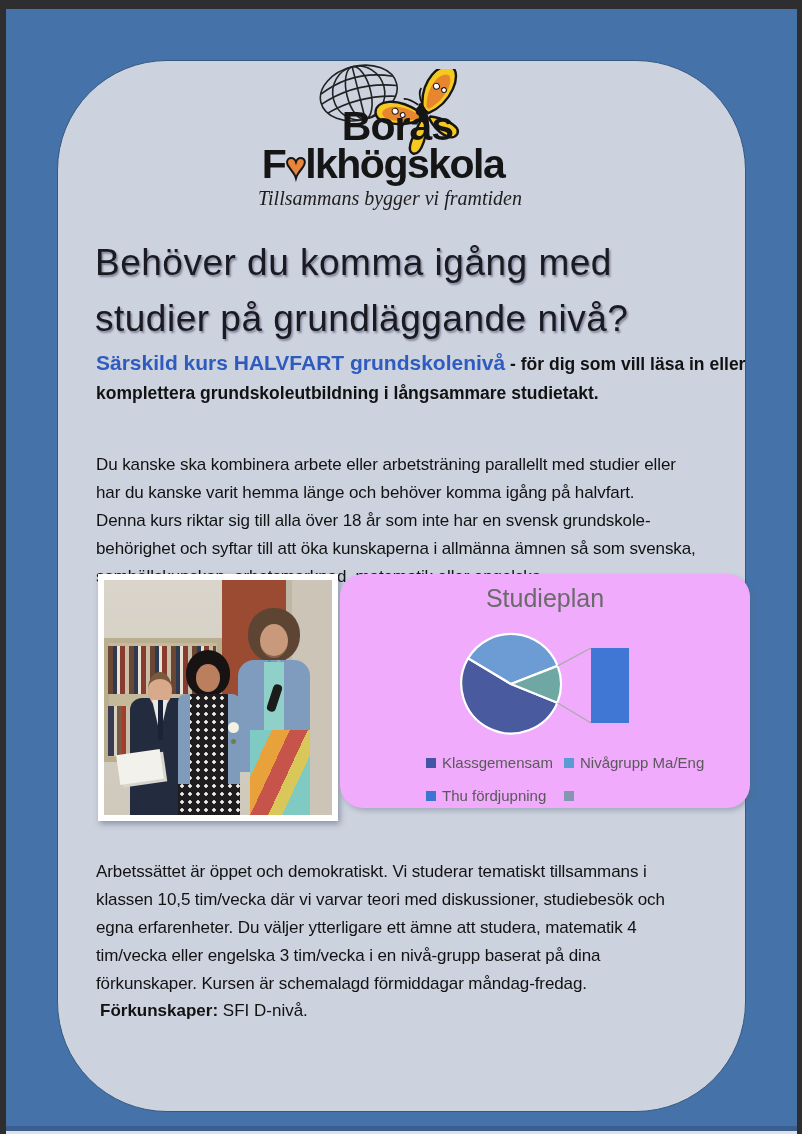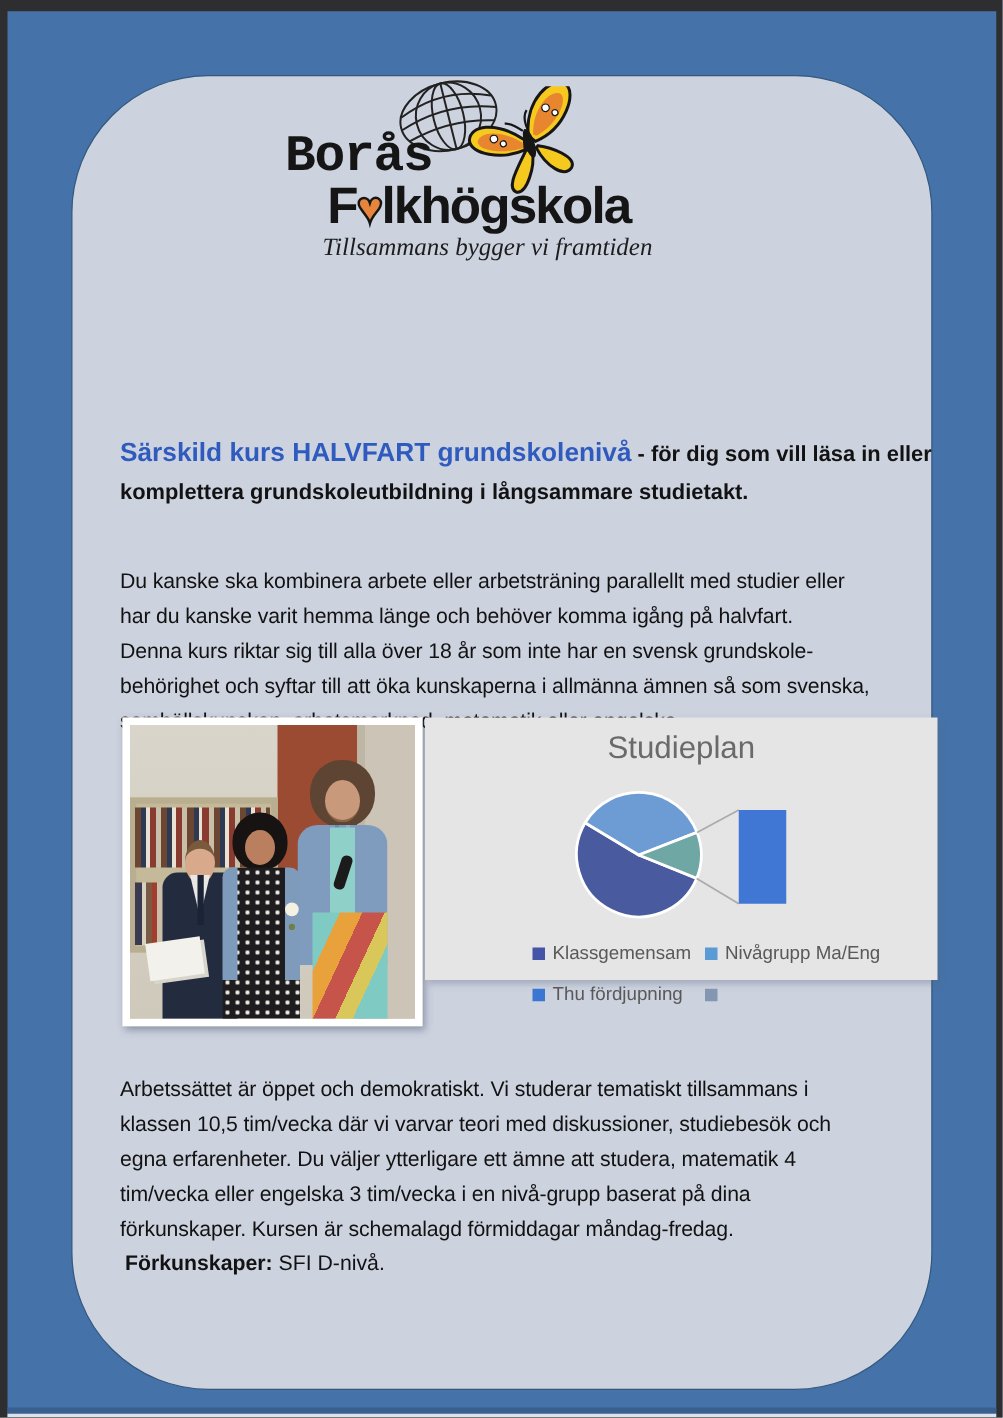--- a/index.html
+++ b/index.html
@@ -5,22 +5,22 @@
   html,body{margin:0;padding:0;}
   body{width:802px;height:1134px;background:#2E2E31;font-family:"Liberation Sans",sans-serif;}
   .page{position:relative;width:802px;height:1134px;overflow:hidden;background:#2E2E31;}
   .blue-bg{position:absolute;left:6px;right:5px;top:9px;bottom:0;background:#4573A9;}
   .bottom-strip{position:absolute;left:6px;right:5px;bottom:3px;height:5px;background:#3A5F8E;}
   .bottom-edge{position:absolute;left:6px;right:5px;bottom:0;height:3px;background:#DDE2EA;}
   .card{position:absolute;left:57px;top:60px;width:689px;height:1052px;background:#CDD2DF;
         border:1.5px solid #33597F;border-radius:110px;box-sizing:border-box;}
 
   
-  .logo-boras{position:absolute;left:170px;top:42px;width:225px;text-align:left;
-      font-size:41px;font-weight:bold;color:#151515;letter-spacing:-1px;font-family:Liberation Mono, monospace;}
+  .logo-boras{position:absolute;left:170px;top:42px;width:225px;text-align:right;
+      font-size:41px;font-weight:bold;color:#151515;letter-spacing:-1px;}
   .logo-folk{position:absolute;left:165px;top:80px;width:320px;text-align:center;
       font-size:41px;font-weight:bold;color:#151515;letter-spacing:-1.5px;}
   .logo-heart{color:#E8853C;-webkit-text-stroke:2px #151515;font-size:36px;}
   .logo-tagline{position:absolute;left:172px;top:126px;width:320px;text-align:center;
       font-family:"Liberation Serif",serif;font-style:italic;font-size:20px;color:#1d1d1d;}
   .logo-globe{position:absolute;left:258px;top:2px;}
   .logo-butterfly{position:absolute;left:314px;top:8px;}
 
   
   .heading{position:absolute;left:37px;top:174px;width:630px;font-size:37px;line-height:56px;
@@ -65,22 +65,22 @@
   .ph-w2-hair{left:144px;top:28px;width:52px;height:54px;border-radius:48%;background:#5E4433;}
   .ph-w2-face{left:156px;top:44px;width:28px;height:32px;border-radius:50%;background:#C9997B;border-bottom:2px solid #8A6248;}
   .ph-w2-jacket{left:134px;top:80px;width:72px;height:112px;border-radius:16px 16px 0 0;background:#7F9CBE;
       background-image:linear-gradient(90deg,transparent 30px,#6C8AAD 30px,#6C8AAD 33px,transparent 33px,transparent 39px,#93AECB 39px,#93AECB 42px,transparent 42px);}
   .ph-w2-scarf{left:160px;top:82px;width:20px;height:70px;background:#8FD0C8;}
   .ph-mic{left:166px;top:104px;width:9px;height:28px;background:#1B1B1B;border-radius:4px;transform:rotate(18deg);}
   .ph-w2-dress{left:146px;top:150px;width:60px;height:85px;
       background:linear-gradient(115deg,#7FCBC4 0 22%,#E9A23B 22% 40%,#C6544A 40% 58%,#D9C75A 58% 72%,#7FCBC4 72%);}
 
   
-  .chart-panel{position:absolute;left:282px;top:513px;width:410px;height:210px;background:#e5e5e5;
-      box-shadow:2px 3px 5px rgba(90,100,120,.35);}
+  .chart-panel{position:absolute;left:282px;top:513px;width:410px;height:234px;background:#f0abfc;
+      box-shadow:2px 3px 5px rgba(90,100,120,.35);border-radius:23px;}
   .chart-title{position:absolute;left:0;top:10px;width:100%;text-align:center;font-size:25px;color:#6A6A6A;}
   .chart-svg{position:absolute;left:0;top:0;}
   .legend{position:absolute;left:86px;top:180px;display:grid;grid-template-columns:138px auto;row-gap:16px;}
   .legend-item{display:flex;align-items:center;font-size:15px;color:#595959;}
   .legend-marker{width:10px;height:10px;margin-right:6px;flex:none;}
 </style>
 </head>
 <body>
 
 <div class="page">
@@ -114,20 +114,22 @@
         <circle cx="25" cy="34" r="3" fill="#fff" stroke="#161616"></circle>
         <circle cx="31" cy="40" r="2.4" fill="#fff" stroke="#161616"></circle>
         <ellipse cx="51" cy="46" rx="4" ry="12" fill="#161616"></ellipse>
         <path d="M49,35 Q42,26 37,25 M53,35 Q52,24 57,20" fill="none" stroke="#161616" stroke-width="1.8"></path>
       </g>
     </svg>
     <div class="logo-boras">Borås</div>
     <div class="logo-folk"><span>F</span><span class="logo-heart">♥</span><span>lkhögskola</span></div>
     <div class="logo-tagline">Tillsammans bygger vi framtiden</div>
 
+    <div class="heading">Behöver du komma igång med
+studier på grundläggande nivå?</div>
     <div class="subhead">
       <div><span class="subhead-blue">Särskild kurs HALVFART grundskolenivå</span><span class="subhead-black"> - för dig som vill läsa in eller</span></div>
       <div class="subhead-line2">komplettera grundskoleutbildning i långsammare studietakt.</div>
     </div>
 
     <div class="body-text para1">Du kanske ska kombinera arbete eller arbetsträning parallellt med studier eller
 har du kanske varit hemma länge och behöver komma igång på halvfart.
 Denna kurs riktar sig till alla över 18 år som inte har en svensk grundskole-
 behörighet och syftar till att öka kunskaperna i allmänna ämnen så som svenska,
 samhällskunskap, arbetsmarknad, matematik eller engelska.</div>

